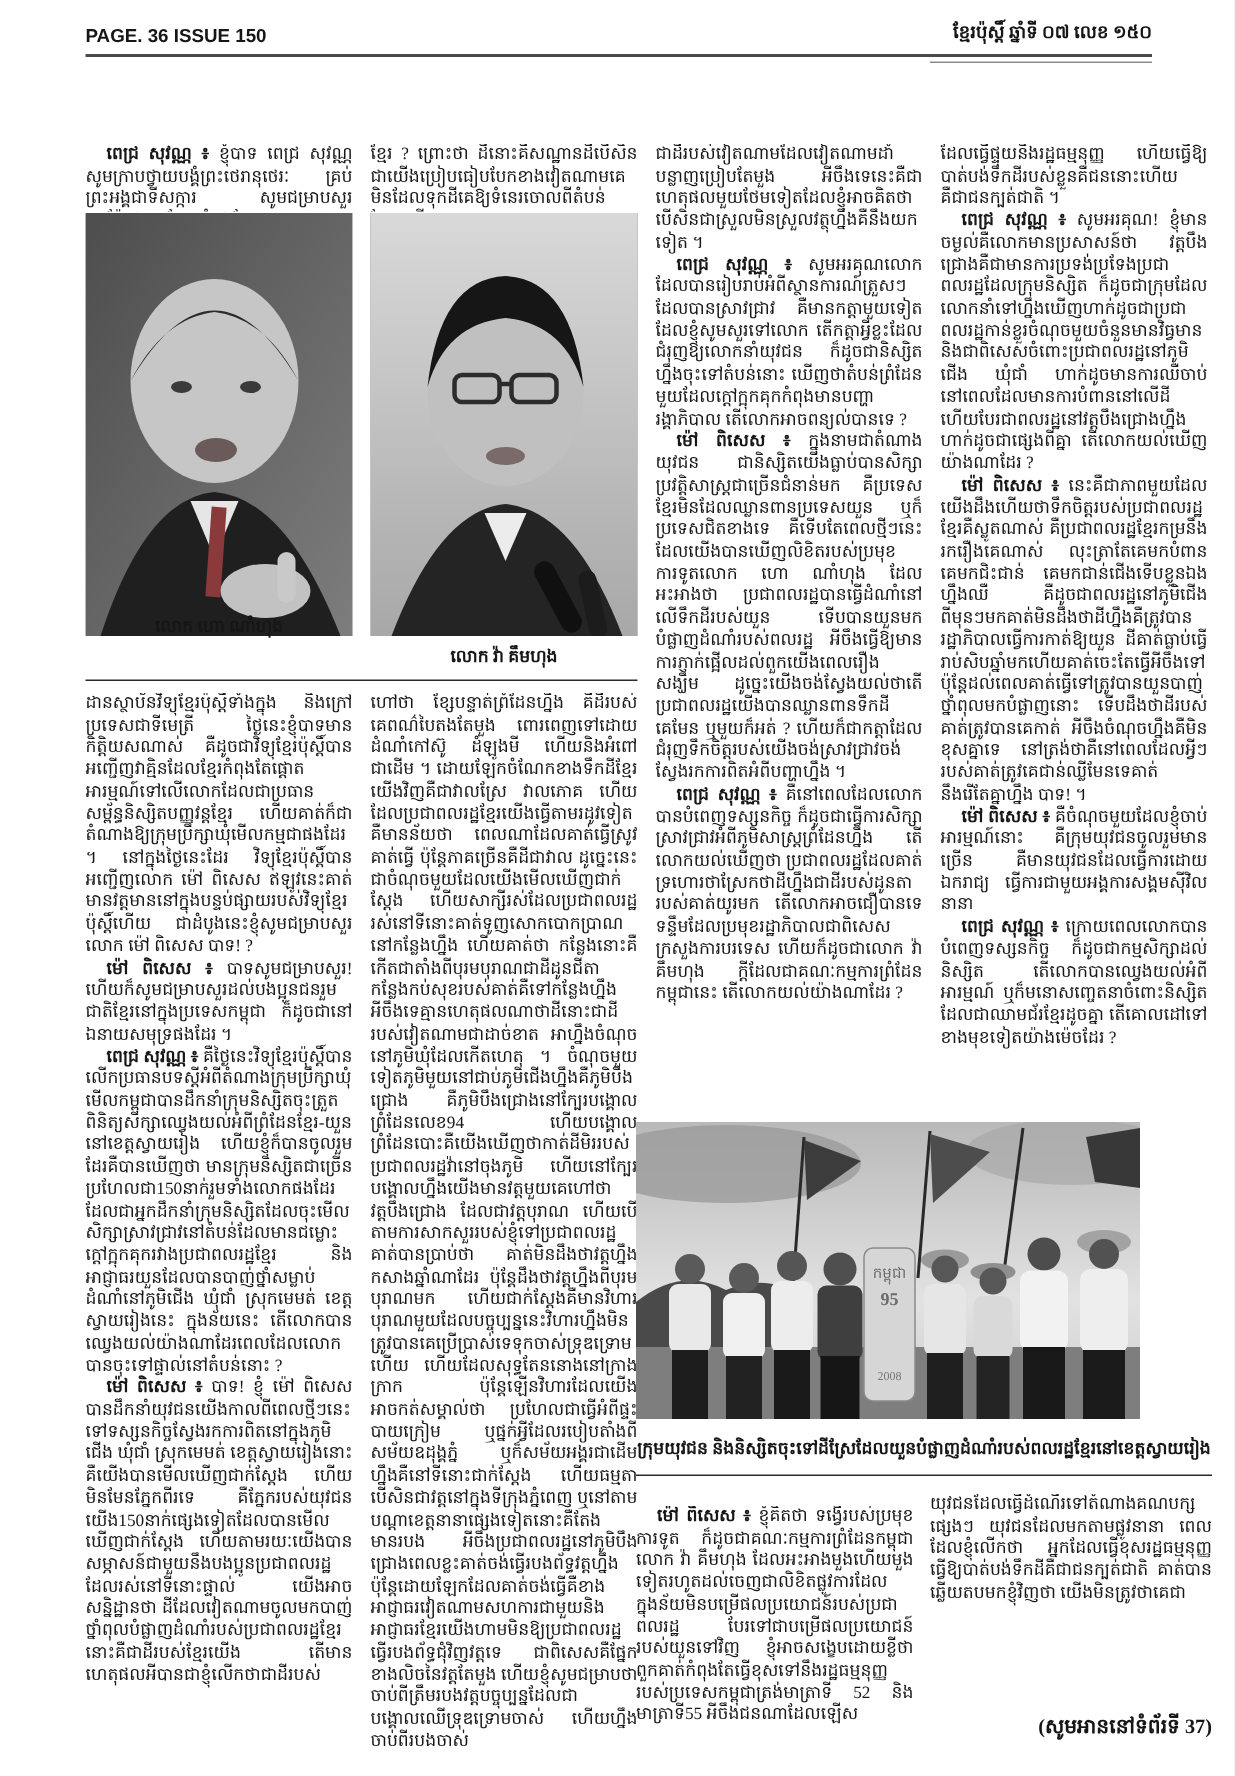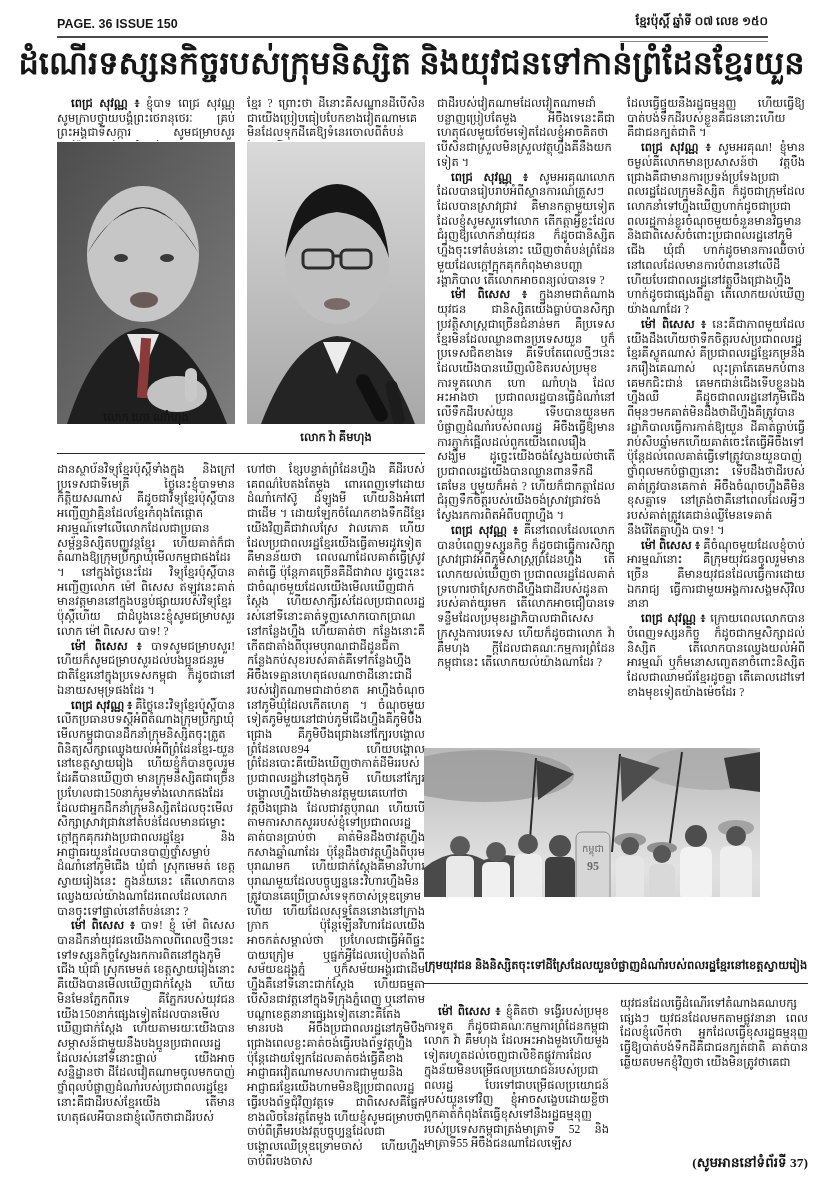--- a/index.html
+++ b/index.html
@@ -18,35 +18,34 @@
   
   .col{position:absolute;width:178px;font-size:11.5px;line-height:1.28;
        text-align:justify;overflow:hidden;word-break:break-word;}
   .col p{margin:0;text-indent:14px;}
   .col p.cont{text-indent:0;}
   b.spk{font-weight:bold;}
   
   .photo-frame{position:absolute;overflow:hidden;background:#8a8a8a;}
   .caption{position:absolute;text-align:center;font-size:11.5px;font-weight:bold;overflow:hidden;white-space:nowrap;}
   .rule{position:absolute;border-top:1.5px solid #2a2a2a;}
-  .continue{position:absolute;font-weight:bold;font-size:13.5px;text-align:right;margin-top:12px;}
+  .continue{position:absolute;font-weight:bold;font-size:13.5px;text-align:right;}
 </style>
 </head>
 <body>
 
 <div class="page">
 
   <div class="hdr">
     <span>PAGE. 36  ISSUE 150</span>
     <span class="khm">ខ្មែរប៉ុស្ដិ៍ ឆ្នាំទី ០៧  លេខ ១៥០</span>
   </div>
   <div class="hdr-rule"></div>
   <div class="hdr-rule2"></div>
 
-  <div class="headline">ដំណើរទស្សនកិច្ចរបស់ក្រុមនិស្សិត និងយុវជនទៅកាន់ព្រំដែនខ្មែរយួន</div>
 
   <div class="col" style="left:57px;top:96px;height:45px;">
     <p><b class="spk">ពេជ្រ សុវណ្ណ ៖</b>
        <span>ខ្ញុំបាទ ពេជ្រ សុវណ្ណ សូមក្រាបថ្វាយបង្គំព្រះថេរានុថេរៈ គ្រប់ព្រះអង្គជាទីសក្ការ សូមជម្រាបសួរពុកម៉ែបងប្អូនដែលកំពុងតែតាម</span></p>
   </div>
   <div class="col" style="left:247px;top:96px;height:45px;">
     <p class="cont"><span>ខ្មែរ ? ព្រោះថា ដីនោះគឺសណ្ឋានដីបើសិនជាយើងប្រៀបធៀបបែកខាងវៀតណាមគេមិនដែលទុកដីគេឱ្យទំនេរចោលពីតំបន់ដែលយើង</span></p>
   </div>
 
   <div class="photo-frame" style="left:57px;top:142px;width:178px;height:282px;">
@@ -124,21 +123,21 @@
     <p><b class="spk">ពេជ្រ សុវណ្ណ ៖</b>
        <span>សូមអរគុណ! ខ្ញុំមានចម្ងល់គឺលោកមានប្រសាសន៍ថា វត្តបឹងជ្រោងគឺជាមានការប្រទង់ប្រទែងប្រជាពលរដ្ឋដែលក្រុមនិស្សិត ក៏ដូចជាក្រុមដែលលោកនាំទៅហ្នឹងឃើញហាក់ដូចជាប្រជាពលរដ្ឋកាន់ខ្លួរចំណុចមួយចំនួនមានវិធ្វមាន និងជាពិសេសចំពោះប្រជាពលរដ្ឋនៅភូមិជើង ឃុំជាំ ហាក់ដូចមានការឈឺចាប់នៅពេលដែលមានការបំពាននៅលើដី ហើយបែរជាពលរដ្ឋនៅវត្តបឹងជ្រោងហ្នឹងហាក់ដូចជាផ្សេងពីគ្នា តើលោកយល់ឃើញយ៉ាងណាដែរ ?</span></p>
     <p><b class="spk">ម៉ៅ ពិសេស ៖</b>
        <span>នេះគឺជាភាពមួយដែលយើងដឹងហើយថាទឹកចិត្តរបស់ប្រជាពលរដ្ឋខ្មែរគឺស្លូតណាស់ គឺប្រជាពលរដ្ឋខ្មែរកម្រនឹងរករឿងគេណាស់ លុះត្រាតែគេមកបំពាន គេមកជិះជាន់ គេមកជាន់ជើងទើបខ្លួនឯងហ្នឹងឈឺ គឺដូចជាពលរដ្ឋនៅភូមិជើងពីមុនៗមកគាត់មិនដឹងថាដីហ្នឹងគឺត្រូវបានរដ្ឋាភិបាលធ្វើការកាត់ឱ្យយួន ដីគាត់ធ្លាប់ធ្វើរាប់សិបឆ្នាំមកហើយគាត់ចេះតែធ្វើអីចឹងទៅ ប៉ុន្ដែដល់ពេលគាត់ធ្វើទៅត្រូវបានយួនបាញ់ថ្នាំពុលមកបំផ្លាញនោះ ទើបដឹងថាដីរបស់គាត់ត្រូវបានគេកាត់ អីចឹងចំណុចហ្នឹងគឺមិនខុសគ្នាទេ នៅត្រង់ថាគឺនៅពេលដែលអ្វីៗរបស់គាត់ត្រូវគេជាន់ឈ្លីមែនទេគាត់នឹងរើតែគ្នាហ្នឹង បាទ! ។</span></p>
     <p><b class="spk">ម៉ៅ ពិសេស ៖</b>
        <span>គឺចំណុចមួយដែលខ្ញុំចាប់អារម្មណ៍នោះ គឺក្រុមយុវជនចូលរួមមានច្រើន គឺមានយុវជនដែលធ្វើការដោយឯករាជ្យ ធ្វើការជាមួយអង្គការសង្គមស៊ីវិលនានា</span></p>
     <p><b class="spk">ពេជ្រ សុវណ្ណ ៖</b>
        <span>ក្រោយពេលលោកបានបំពេញទស្សនកិច្ច ក៏ដូចជាកម្មសិក្សាដល់និស្សិត តើលោកបានឈ្វេងយល់អំពីអារម្មណ៍ ឬក៏មនោសញ្ចេតនាចំពោះនិស្សិតដែលជាឈាមជ័រខ្មែរដូចគ្នា តើគោលដៅទៅខាងមុខទៀតយ៉ាងម៉េចដែរ ?</span></p>
   </div>
 
-  <div class="photo-frame" style="left:424px;top:748px;width:336px;height:149px;">
+  <div class="photo-frame" style="left:424px;top:748px;width:336px;height:198px;">
     <svg width="336" height="198" viewBox="0 0 336 198">
       <defs>
         <linearGradient id="sky" x1="0" y1="0" x2="0" y2="1">
           <stop offset="0" stop-color="#b9b9b9"></stop>
             <stop offset="0.6" stop-color="#e2e2e2"></stop>
             <stop offset="1" stop-color="#cccccc"></stop>
         </linearGradient>
       </defs>
       <rect width="336" height="198" fill="url(#sky)"></rect>
       <ellipse cx="60" cy="28" rx="90" ry="26" fill="#9b9b9b" opacity="0.8"></ellipse>

